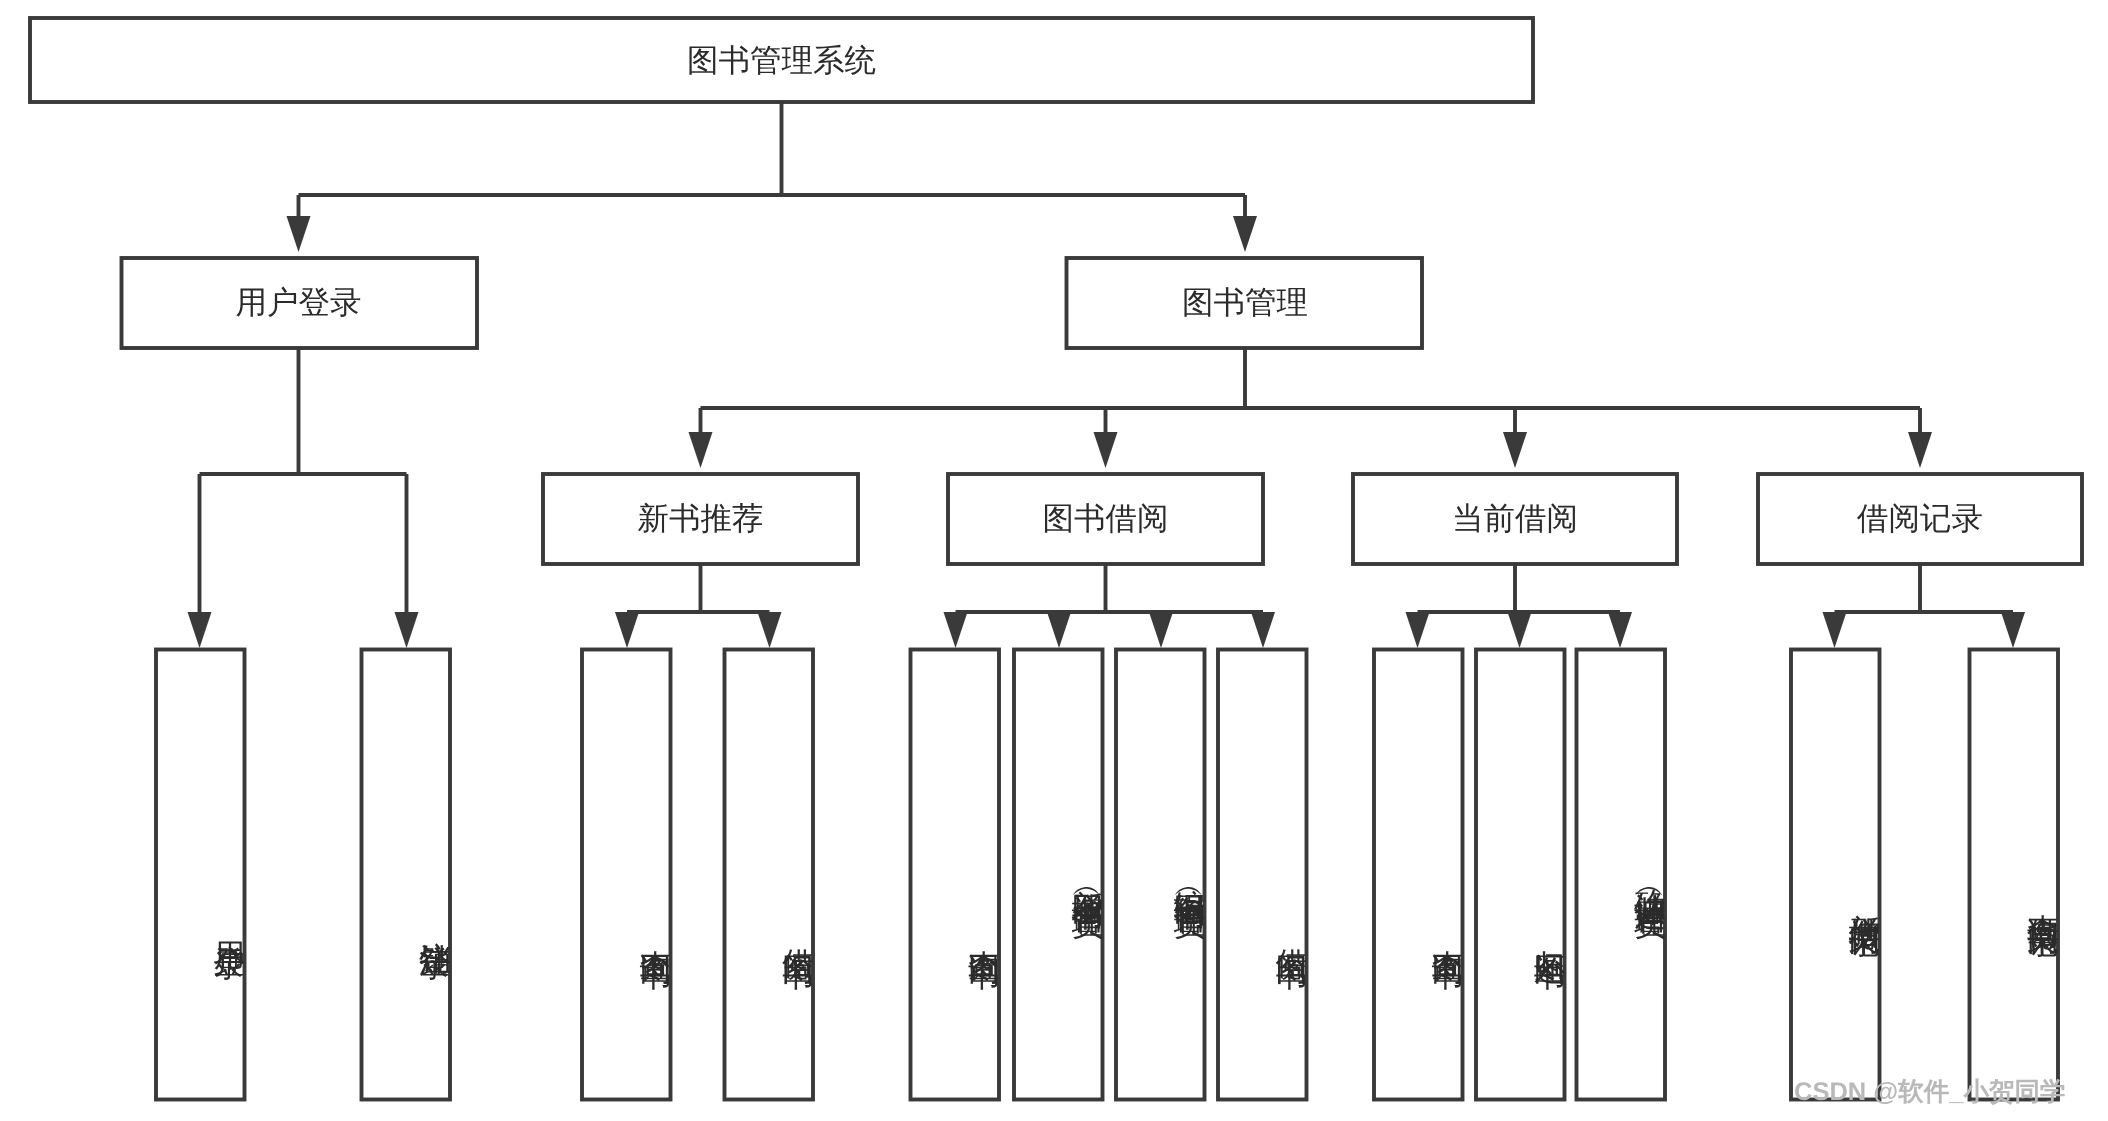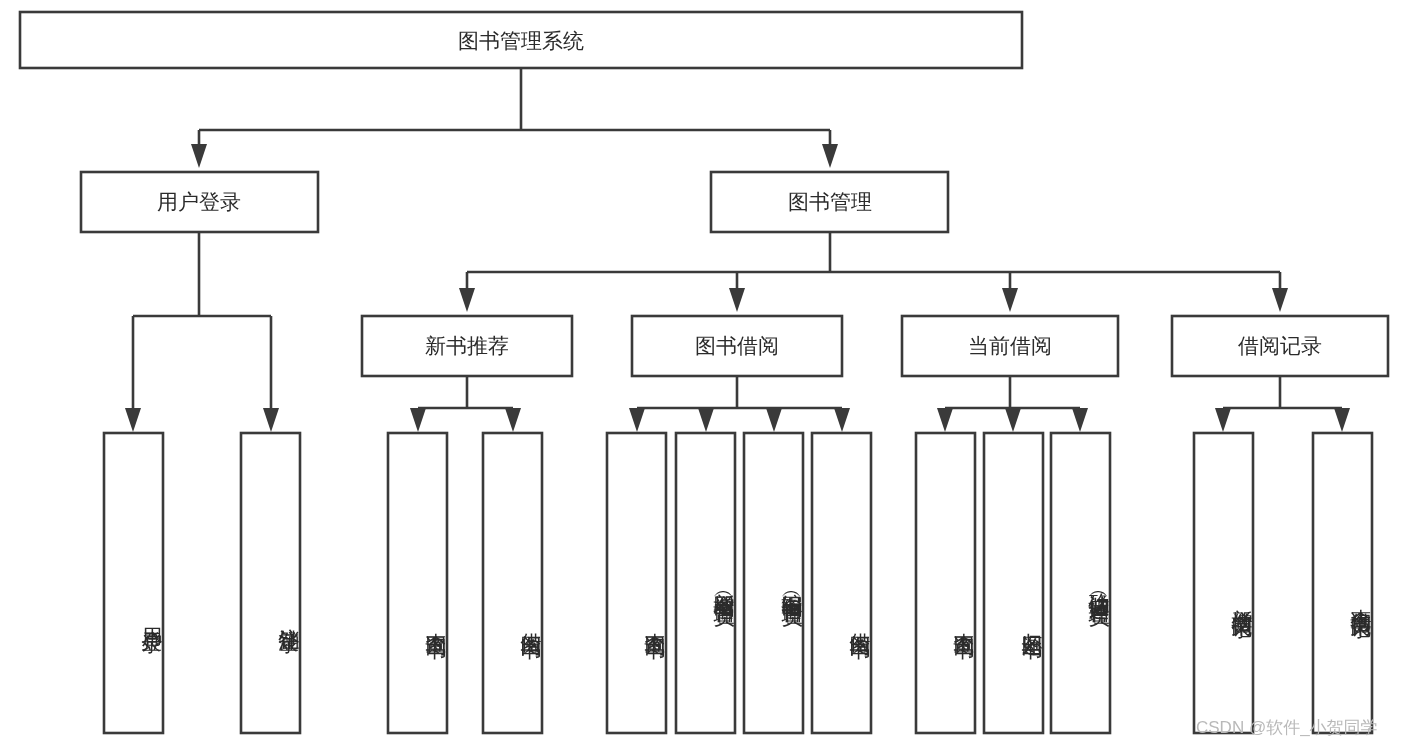--- a/index.html
+++ b/index.html
@@ -191,15 +191,15 @@
   <div class="node-label-v" style="left:744px; top:440px; width:59px; height:290px;">编辑图书（管理员）</div>
   <div class="node-label-v" style="left:812px; top:510px; width:59px; height:220px;">借阅图书</div>
 
   <div class="node-label-v" style="left:916px; top:510px; width:59px; height:220px;">查询图书</div>
   <div class="node-label-v" style="left:984px; top:510px; width:59px; height:220px;">归还图书</div>
   <div class="node-label-v" style="left:1051px; top:440px; width:59px; height:290px;">确认归还（管理员）</div>
 
   <div class="node-label-v" style="left:1194px; top:465px; width:59px; height:265px;">新增借阅记录</div>
   <div class="node-label-v" style="left:1313px; top:465px; width:59px; height:265px;">查询借阅记录</div>
 
-  <div class="watermark" style="left:1196px; top:716px;">CSDN @软件_小贺同学</div>
+  <div class="watermark" style="left:1196px; top:716px;font-weight:bold;">CSDN @软件_小贺同学</div>
 
 </div>
 
 </body></html>

